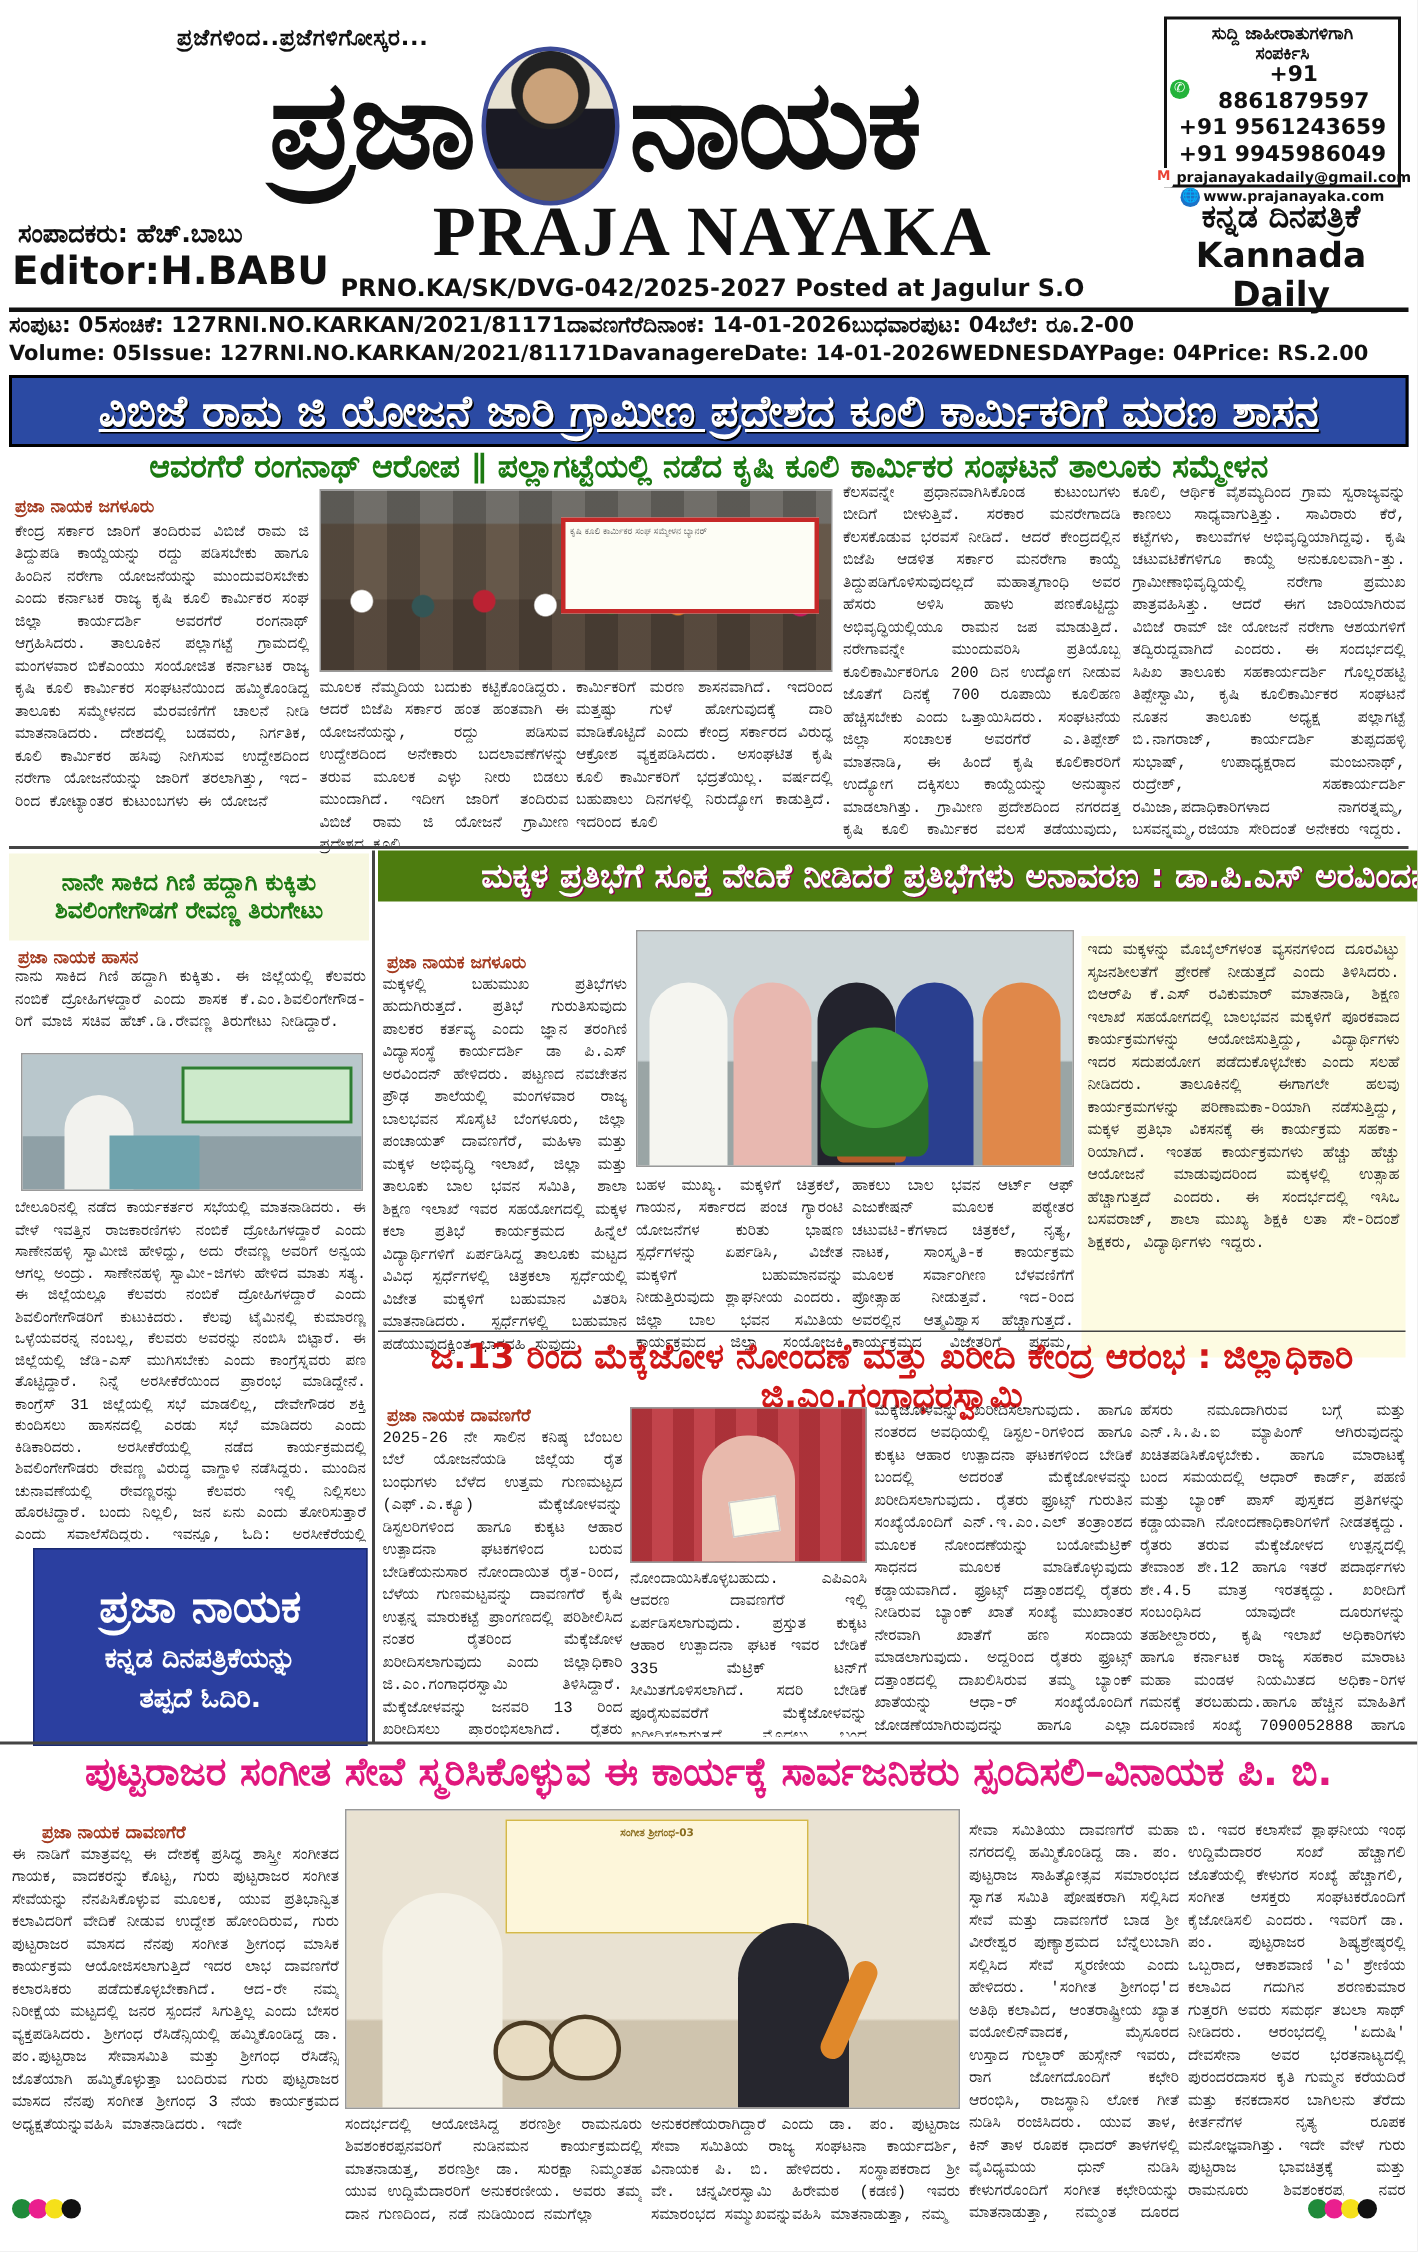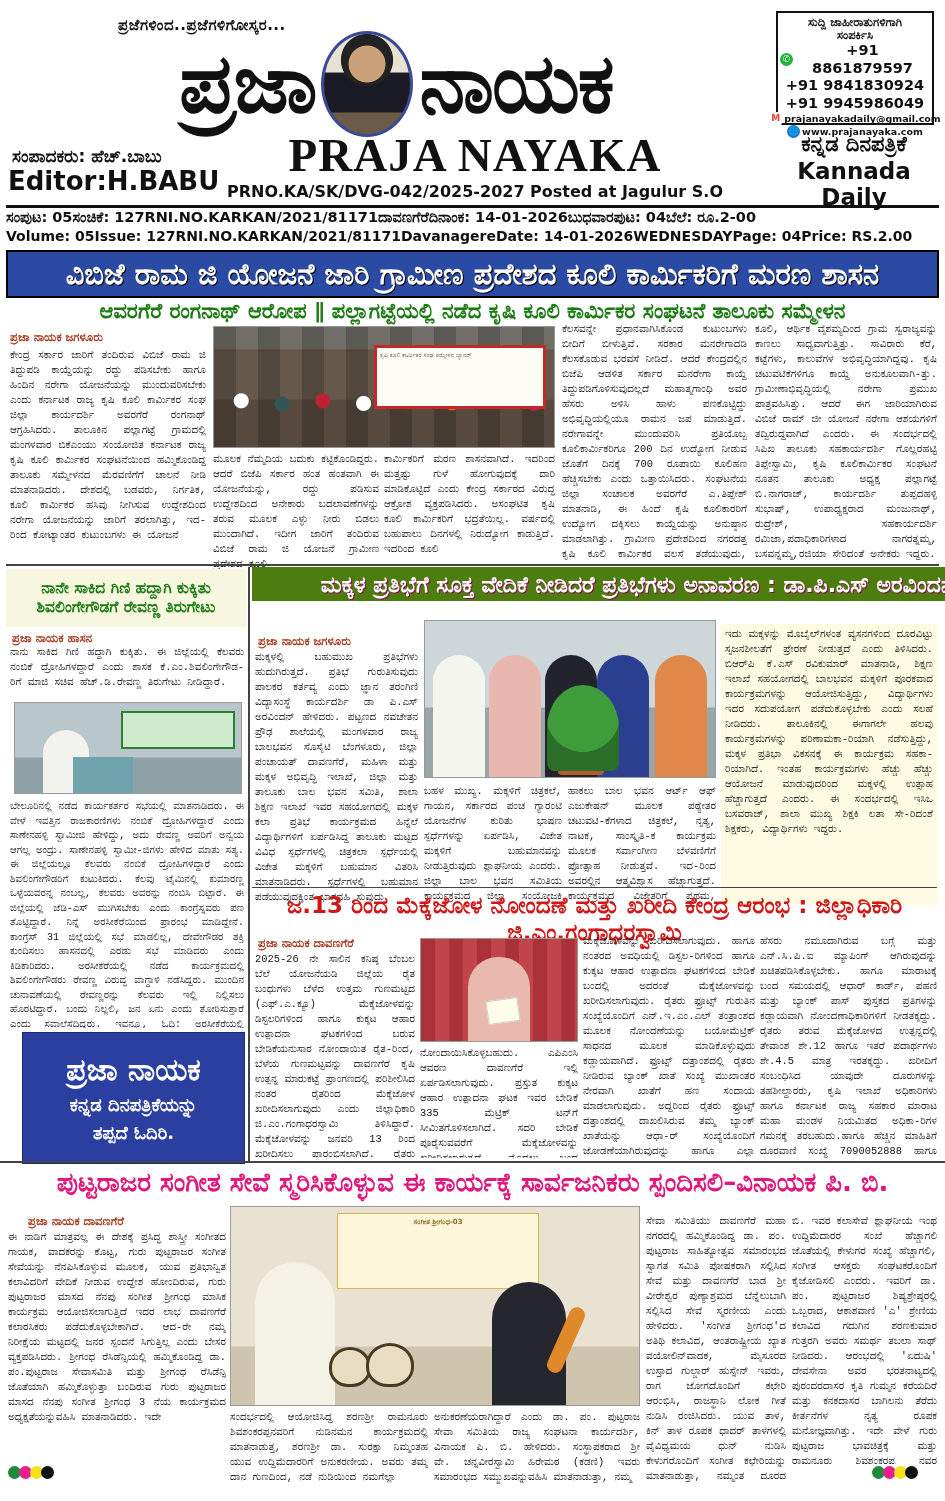--- a/index.html
+++ b/index.html
@@ -32,21 +32,21 @@
   .daily-kn{left:768px;top:132px;width:172px;text-align:center;font-size:21px;font-weight:bold;}
   .daily-en{left:768px;top:158px;width:172px;text-align:center;font-size:23px;font-weight:bold;}
   
   .rule{background:#111;}
   .infobar{left:6px;width:933px;display:flex;justify-content:flex-start;font-weight:bold;white-space:nowrap;}
   .infobar.kn{top:209px;font-size:14.5px;}
   .infobar.en{top:228px;font-size:14px;}
   
   .hl1{left:6px;top:250px;width:929px;height:44px;background:#2b4aa3;border:2px solid #000;color:#fff;
        display:flex;align-items:center;justify-content:center;font-size:29px;font-weight:bold;
-       text-shadow:1px 1px 0 #000;}
+       text-shadow:1px 1px 0 #000;text-decoration:underline;}
   .sub1{left:6px;top:299px;width:933px;text-align:center;color:#1c7a12;font-size:21px;font-weight:bold;}
   .byline{color:#a33a1f;font-weight:bold;font-size:11.5px;}
   .col{font-size:10.4px;line-height:1.44;text-align:justify;color:#121212;font-family:Liberation Mono, monospace;}
   .hl-pink{left:252px;top:567px;width:685px;height:34px;background:#4d7c0f;color:#fff;display:flex;align-items:center;
            justify-content:center;font-size:22px;font-weight:bold;text-shadow:1px 1px 0 #90004e;padding-left:46px;}
   .sub2{left:252px;top:604px;width:685px;text-align:center;font-size:17px;font-weight:bold;color:#111;}
   .leftbox{left:6px;top:569px;width:240px;height:58px;background:#f7f7e0;display:flex;align-items:center;justify-content:center;
            text-align:center;color:#1c7a12;font-size:15.5px;font-weight:bold;line-height:1.25;padding:2px;box-sizing:border-box;}
   .hl-red{left:252px;top:892px;width:685px;text-align:center;color:#d01818;font-size:23px;font-weight:bold;}
   .hl-mag{left:6px;top:1167px;width:933px;text-align:center;color:#e0187e;font-size:26px;font-weight:bold;}
@@ -110,21 +110,21 @@
   <div class="abs editor-en">Editor:H.BABU</div>
 
   <div class="abs contact-box">
     <div class="h">ಸುದ್ದಿ ಜಾಹೀರಾತುಗಳಿಗಾಗಿ</div>
     <div class="h">ಸಂಪರ್ಕಿಸಿ</div>
     <div class="ph">
         <span class="icn wa">✆</span>
         <span>+91 8861879597</span>
       </div>
     <div class="ph">
-        <span>+91 9841830924</span>
+        <span>+91 9561243659</span>
       </div>
     <div class="ph">
         <span>+91 9945986049</span>
       </div>
     <div class="sm">
         <span class="icn gm">M</span>
         <span>prajanayakadaily@gmail.com</span>
       </div>
     <div class="sm">
         <span class="icn gl">🌐</span>

